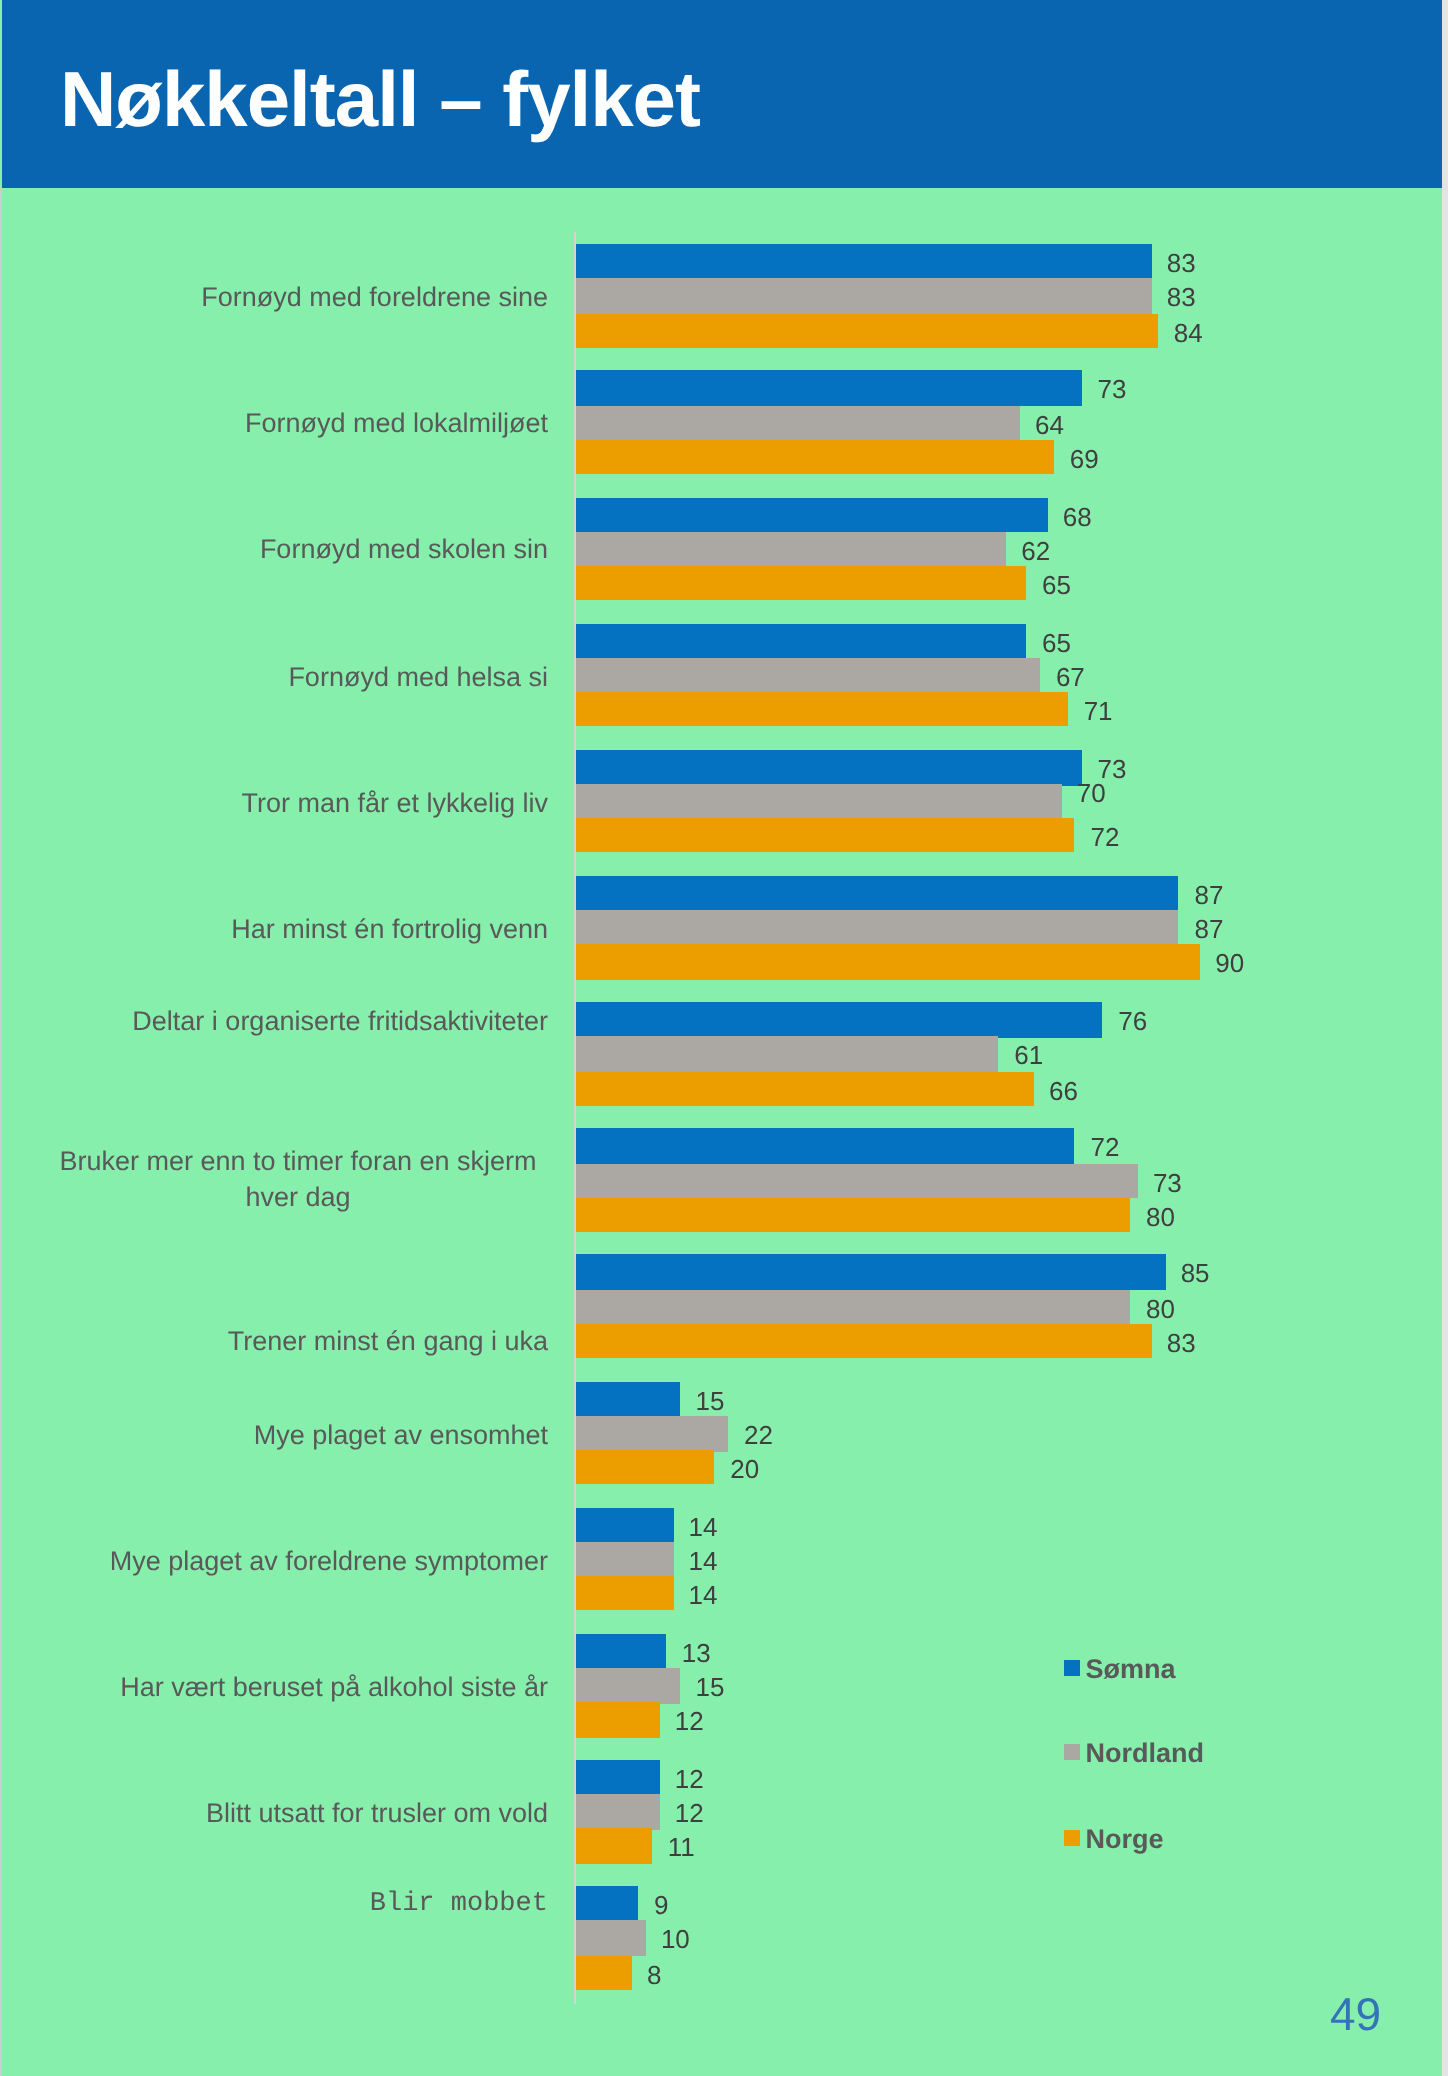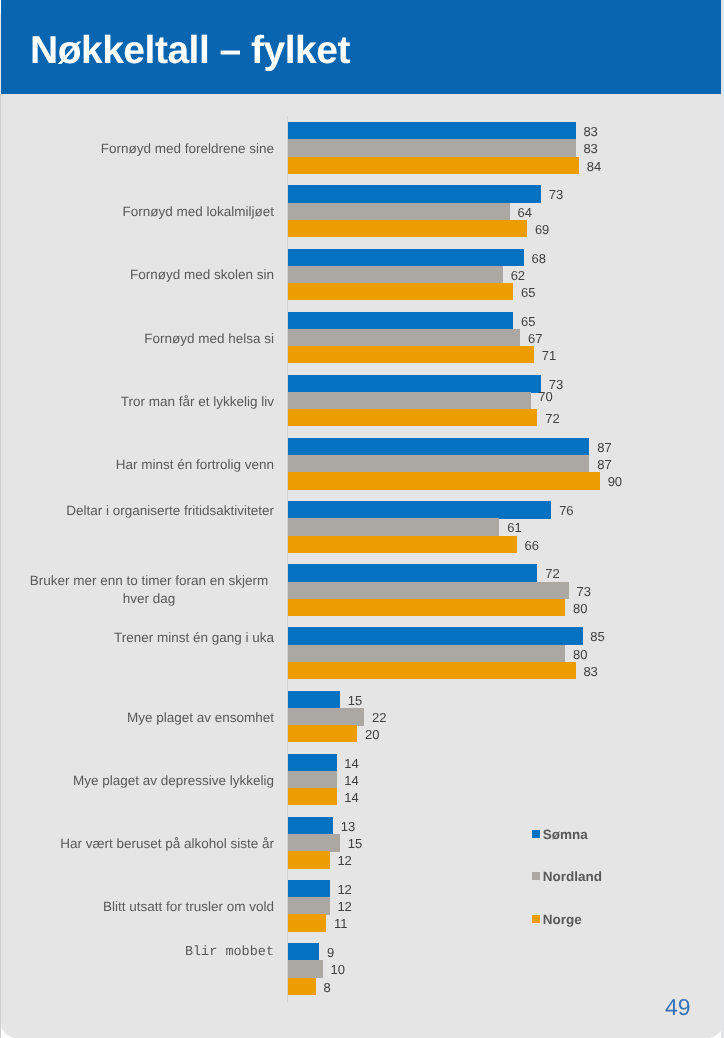--- a/index.html
+++ b/index.html
@@ -1,17 +1,17 @@
 <!DOCTYPE html>
 <html><head>
 <meta charset="utf-8">
 <style>
   html,body{margin:0;padding:0;}
   body{width:724px;height:1038px;background:#ffffff;font-family:"Liberation Sans",sans-serif;overflow:hidden;position:relative;-webkit-font-smoothing:antialiased;text-rendering:geometricPrecision;}
-  .slide{position:absolute;inset:0;background:#e5e5e5;border-radius:17px;}
+  .slide{position:absolute;inset:0;background:#86efac;}
   .edge-left{position:absolute;left:0;top:94px;width:1px;height:944px;background:#cdcdcd;}
   .edge-right{position:absolute;left:721px;top:0;width:3px;height:1038px;background:#e2e4e6;}
   .header{position:absolute;left:1px;top:0;width:720px;height:94px;background:#0A65B0;}
   .header-title{position:absolute;left:29px;top:31px;font-size:39px;line-height:39px;font-weight:bold;color:#ffffff;letter-spacing:-0.5px;white-space:nowrap;}
   .chart{position:absolute;left:0;top:94px;width:724px;height:944px;}
   .plot{position:absolute;left:288px;top:28.3px;width:330px;height:884px;}
   .axis{position:absolute;left:287px;top:21.8px;width:1px;height:886.5px;background:#d4d4d4;}
   .bar{position:absolute;left:0;height:17px;}
   .dlabel{position:absolute;font-size:13px;color:#3f3f3f;line-height:20px;white-space:nowrap;}
   .catlabel{position:absolute;right:0;text-align:right;font-size:13.5px;color:#595959;line-height:17.8px;}
@@ -134,28 +134,28 @@
         </div>
         <div class="catlabel" style="top: 345.05px; height: 51.6px; right: 450px; width: 250px; display: flex; align-items: center; justify-content: flex-end;">
           <span style="text-align: center; display: block;">Har minst én fortrolig venn</span>
         </div>
         <div class="catlabel" style="top: 408.2px; height: 51.6px; right: 450px; width: 250px; display: flex; align-items: flex-start; justify-content: flex-end;">
           <span style="text-align: center; display: block;">Deltar i organiserte fritidsaktiviteter</span>
         </div>
         <div class="catlabel" style="top: 470.35px; height: 51.6px; right: 450px; width: 250px; display: flex; align-items: center; justify-content: flex-end;">
           <span style="text-align: center; display: block;">Bruker mer enn to timer foran en skjerm hver dag</span>
         </div>
-        <div class="catlabel" style="top: 534.5px; height: 51.6px; right: 450px; width: 250px; display: flex; align-items: flex-start; justify-content: flex-end;">
+        <div class="catlabel" style="top: 534.5px; height: 51.6px; right: 450px; width: 250px; display: flex; align-items: flex-end; justify-content: flex-end;">
           <span style="text-align: center; display: block;">Trener minst én gang i uka</span>
         </div>
         <div class="catlabel" style="top: 597.65px; height: 51.6px; right: 450px; width: 250px; display: flex; align-items: center; justify-content: flex-end;">
           <span style="text-align: left; display: block;">Mye plaget av ensomhet</span>
         </div>
         <div class="catlabel" style="top: 660.8px; height: 51.6px; right: 450px; width: 250px; display: flex; align-items: center; justify-content: flex-end;">
-          <span style="text-align: center; display: block;">Mye plaget av depressive lykkelig</span>
+          <span style="text-align: center; display: block;">Mye plaget av foreldrene symptomer</span>
         </div>
         <div class="catlabel" style="top: 723.95px; height: 51.6px; right: 450px; width: 250px; display: flex; align-items: center; justify-content: flex-end;">
           <span style="text-align: center; display: block;">Har vært beruset på alkohol siste år</span>
         </div>
         <div class="catlabel" style="top: 787.1px; height: 51.6px; right: 450px; width: 250px; display: flex; align-items: center; justify-content: flex-end;">
           <span style="text-align: center; display: block;">Blitt utsatt for trusler om vold</span>
         </div>
         <div class="catlabel" style="top: 850.25px; height: 51.6px; right: 450px; width: 250px; display: flex; justify-content: flex-end; font-family: Liberation Mono, monospace;">
           <span style="text-align: center; display: block;">Blir mobbet</span>
         </div>

